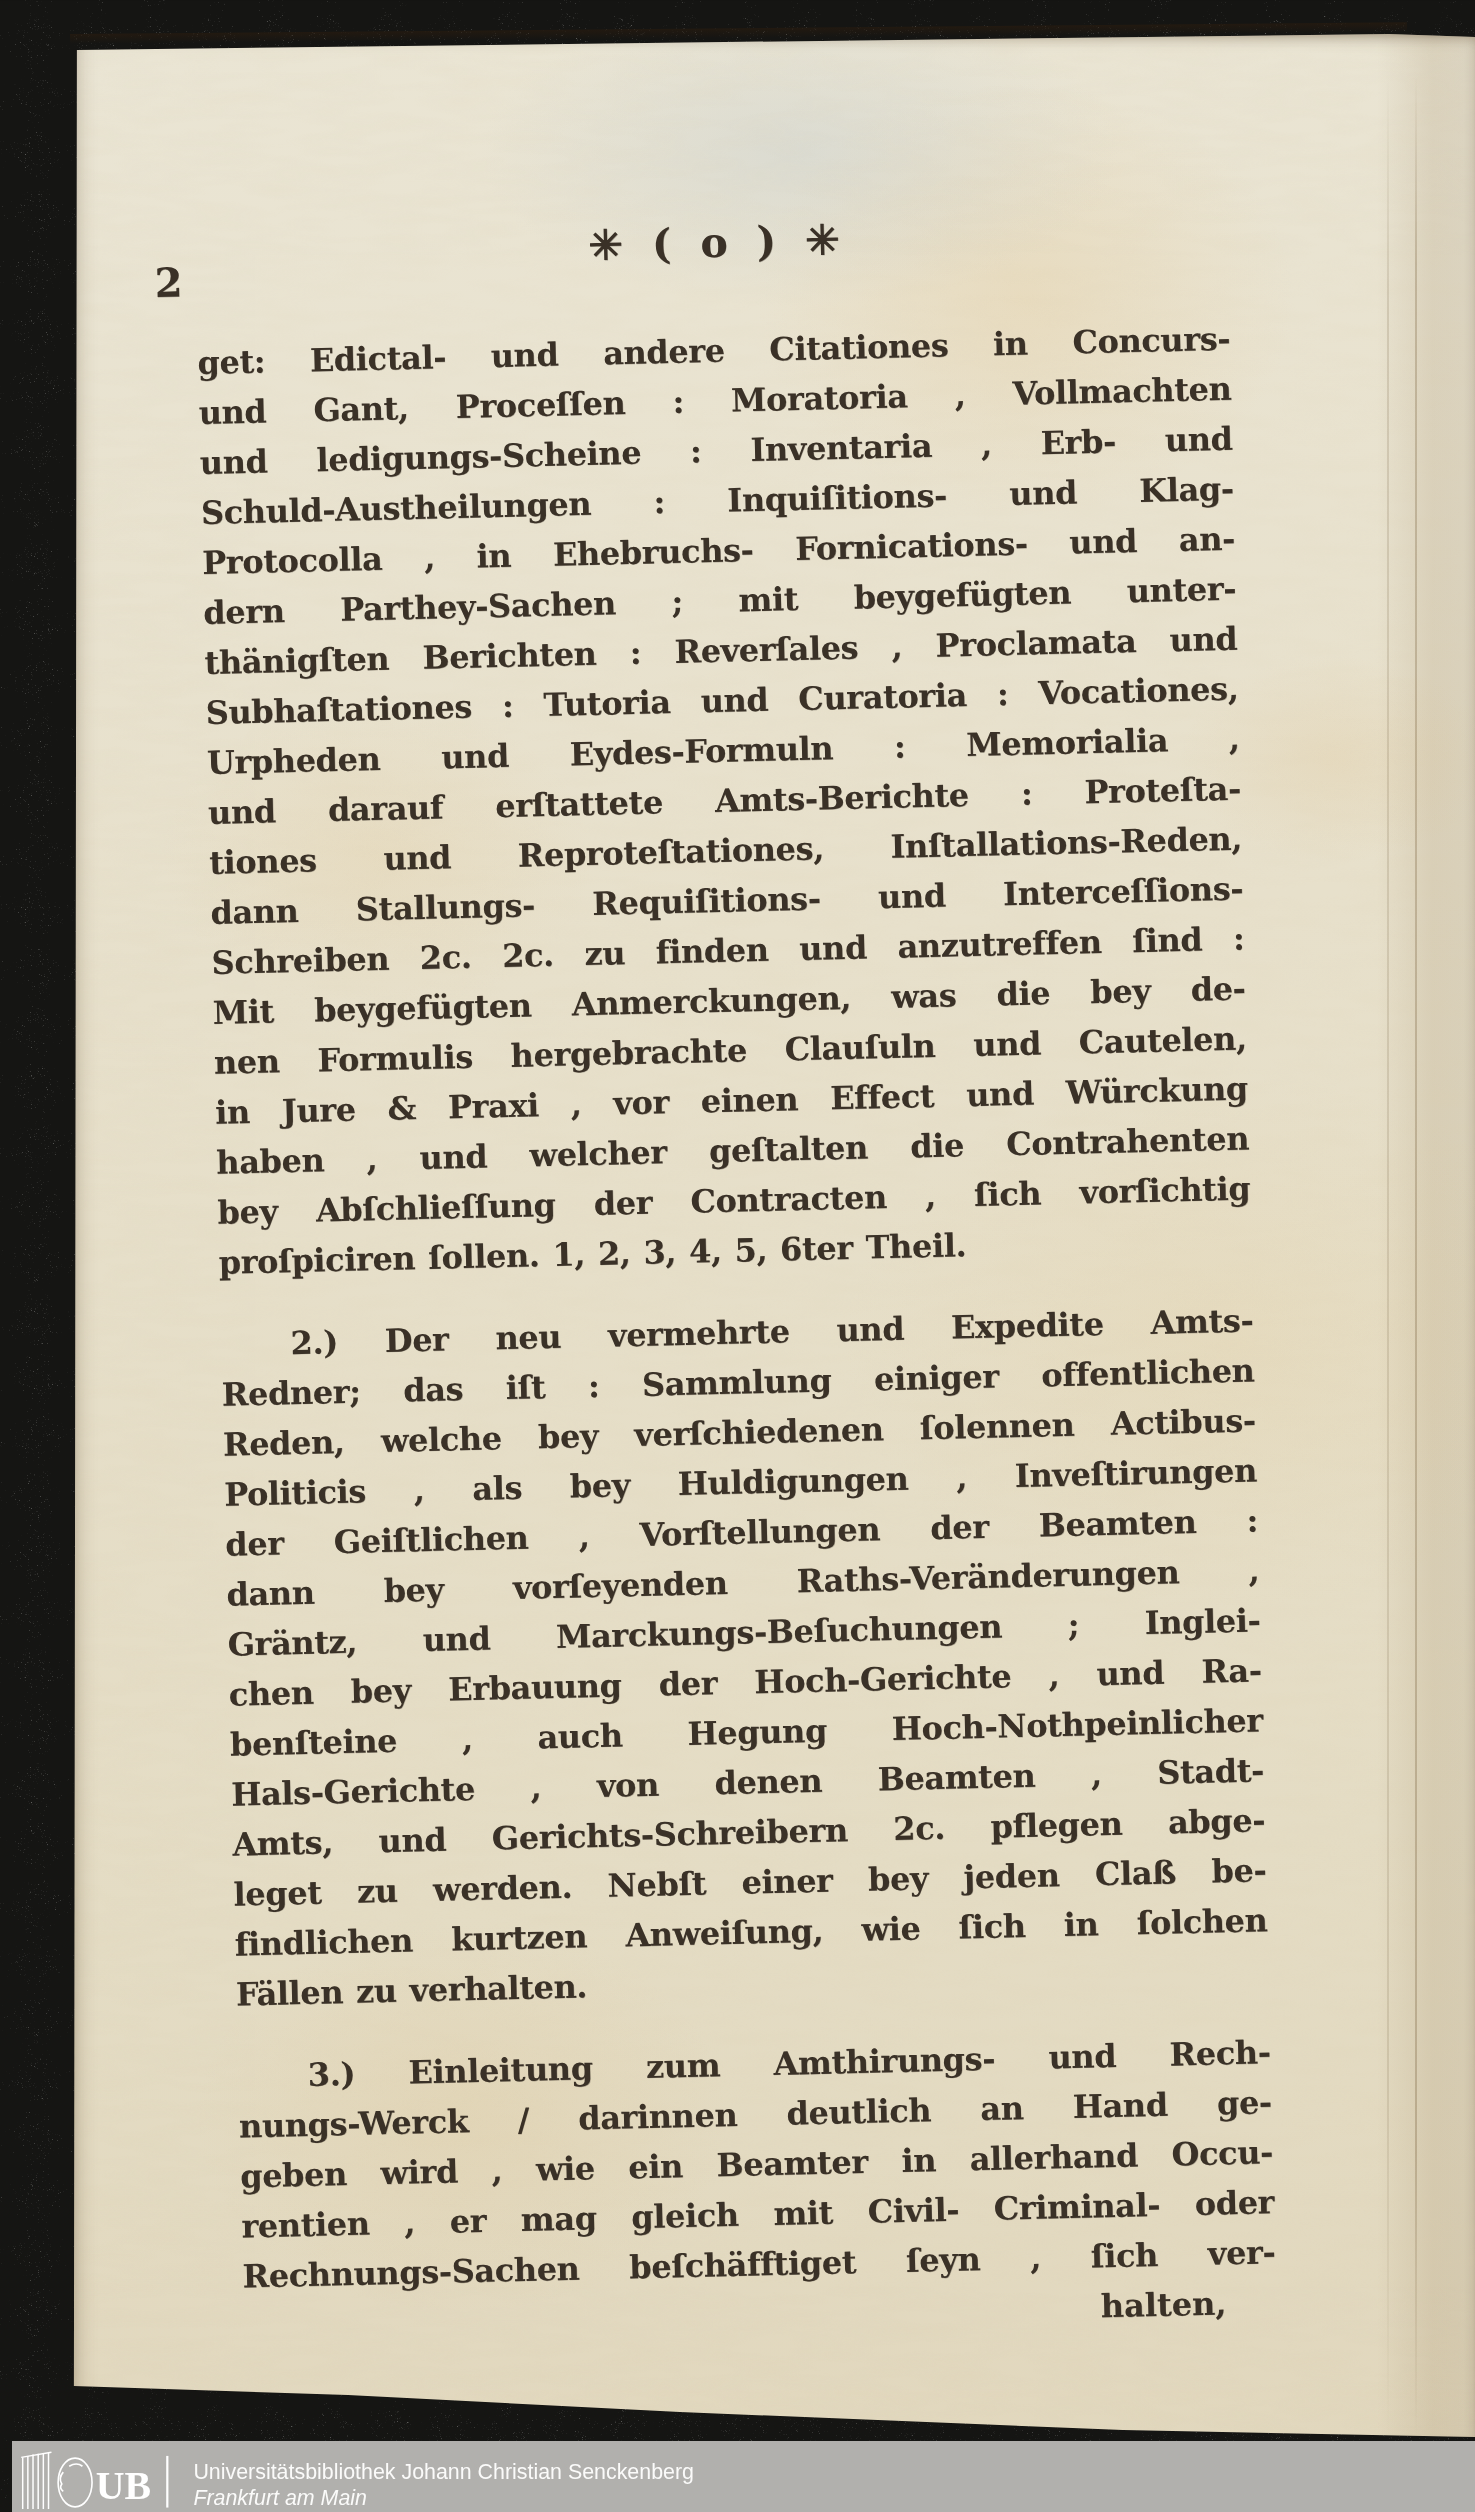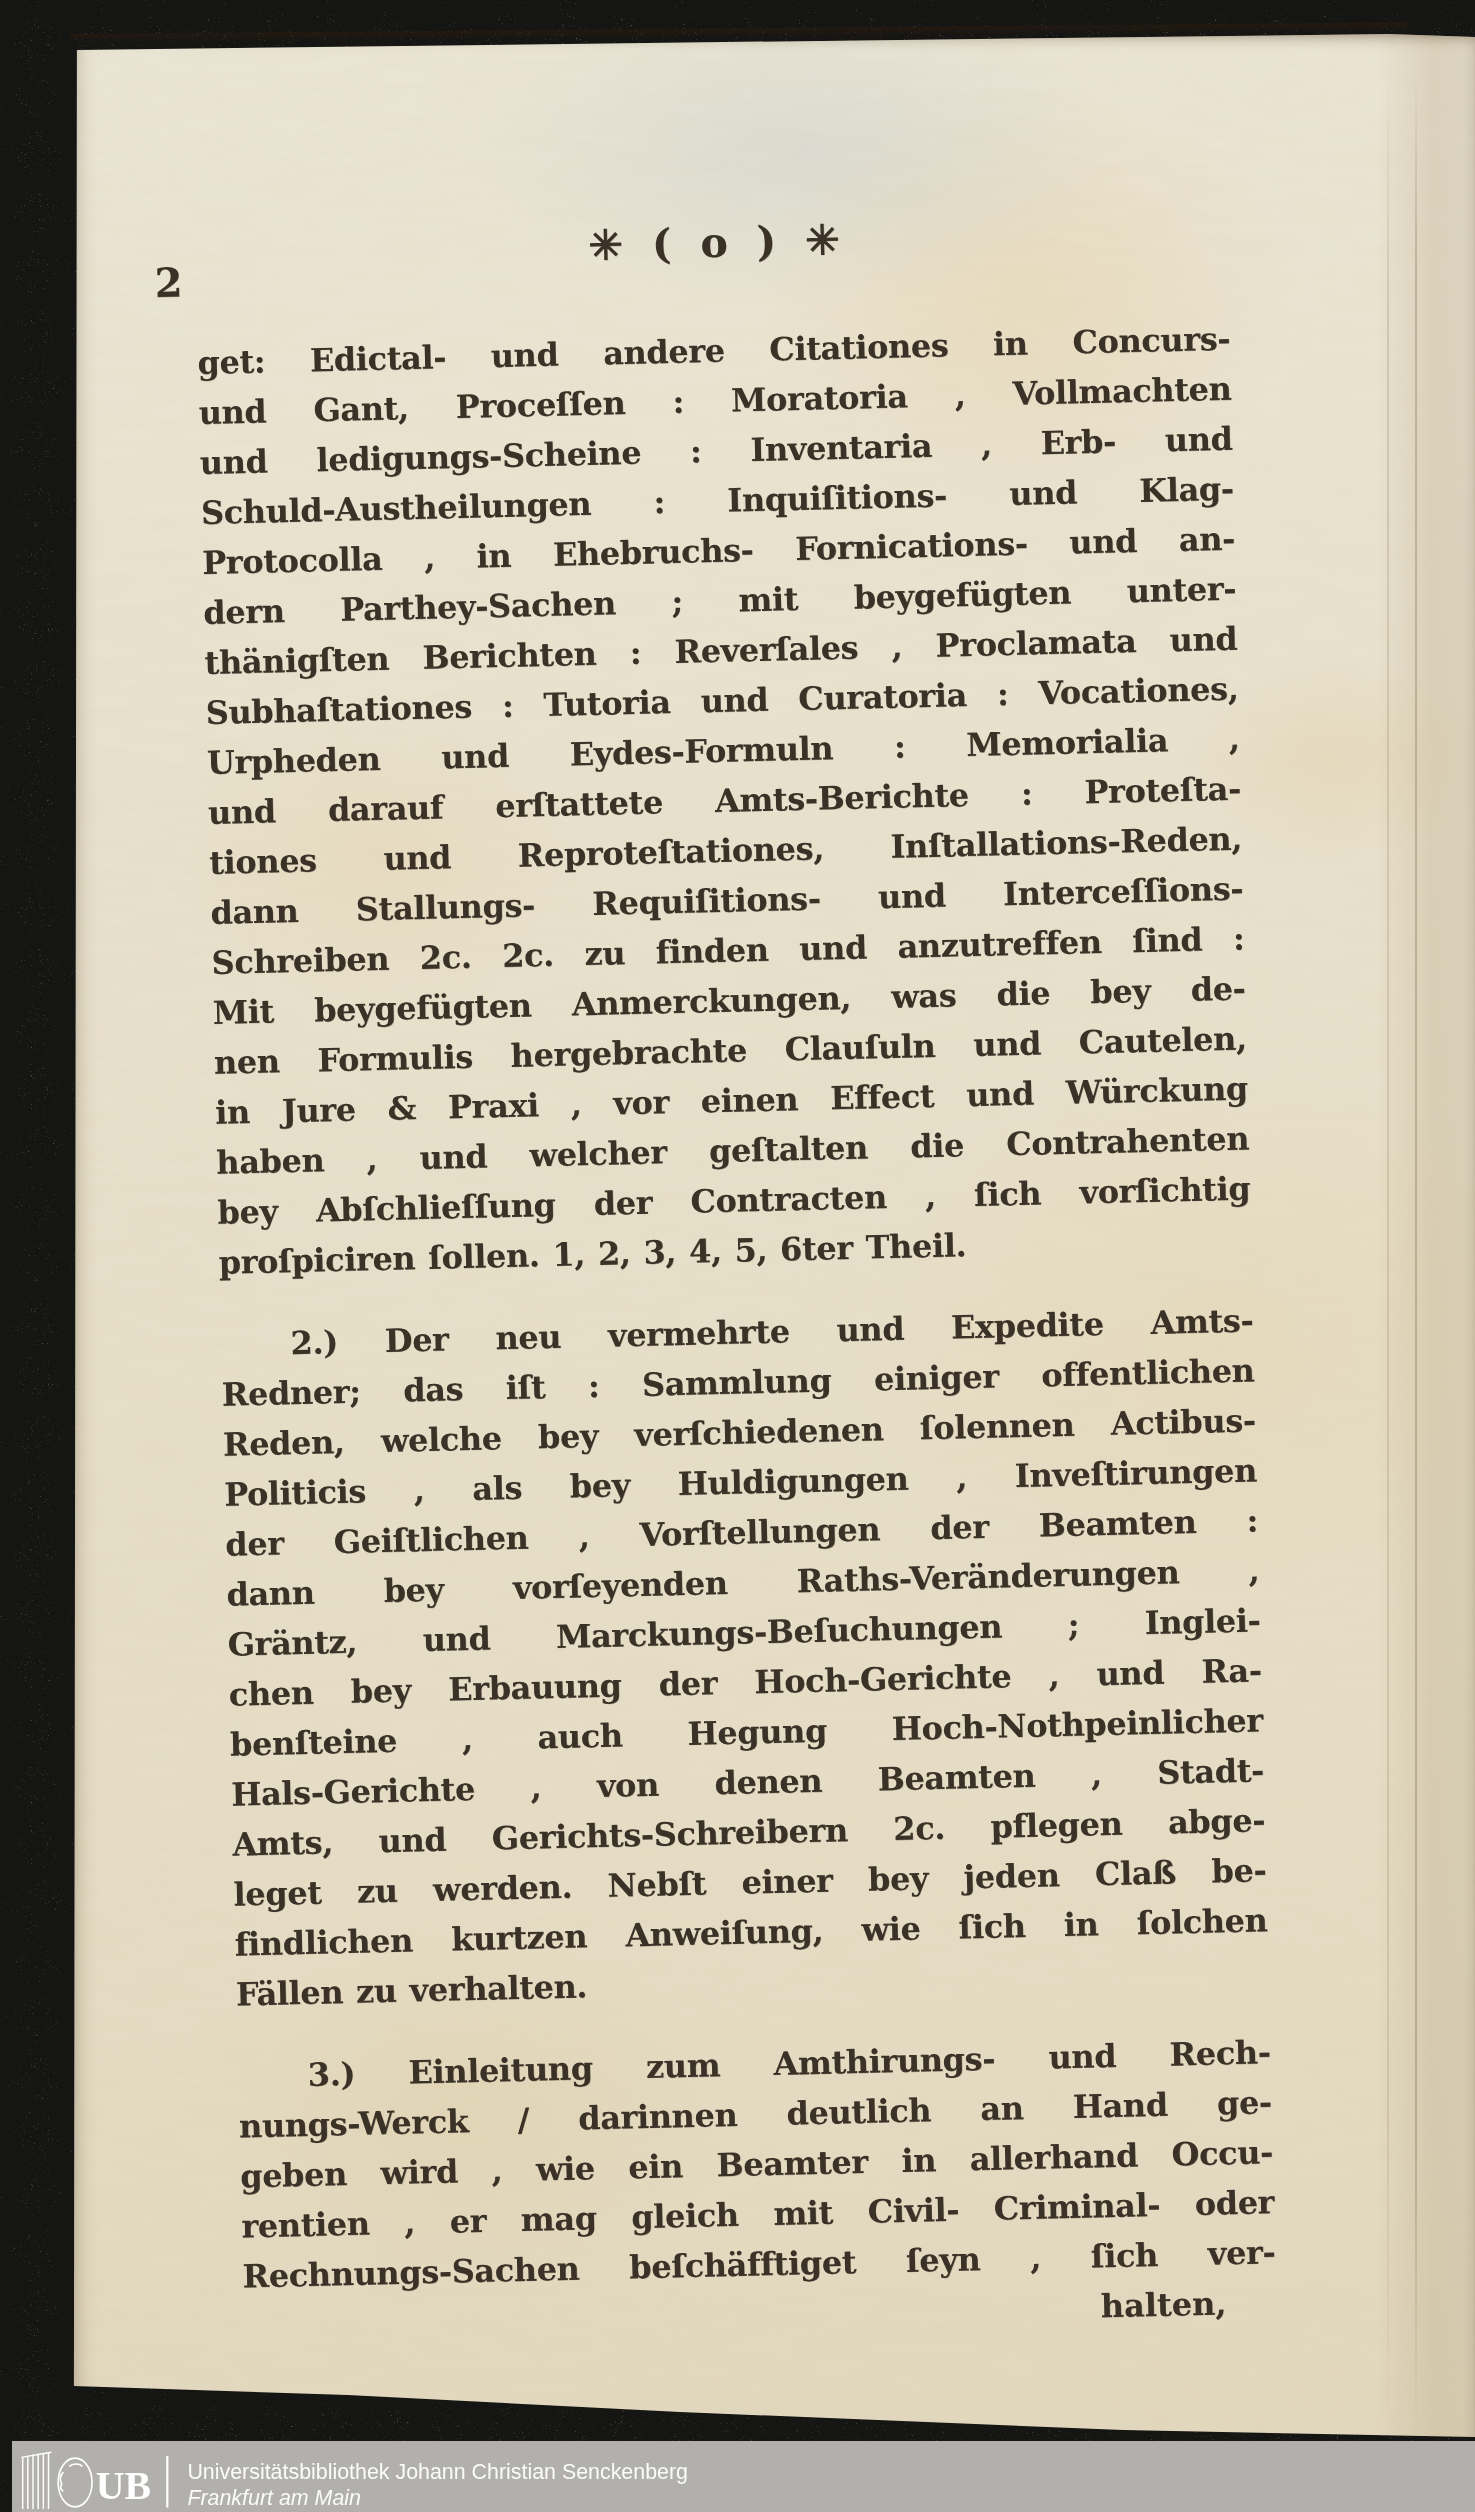--- a/index.html
+++ b/index.html
@@ -68,21 +68,21 @@
     text-align:right;padding-right:50px;
     text-shadow:0.4px 0.4px 0 rgba(58,49,39,0.35);
   }
   
   .footer-bar{
     position:absolute;left:12px;bottom:0;width:1475px;height:71px;z-index:5;
     background:#b1b0ad;display:flex;align-items:flex-end;padding-left:7.4px;box-sizing:border-box;
     font-family:"Liberation Sans", sans-serif;
   }
   .footer-logo{display:flex;align-items:center;flex:0 0 auto;}
-  .footer-text{margin-left:16px;color:#fbfbfa;}
+  .footer-text{margin-left:22px;color:#fbfbfa;}
   .footer-line1{font-size:21.4px;line-height:26.6px;}
   .footer-line2{font-size:21.4px;line-height:26.6px;font-style:italic;}
 </style>
 </head>
 <body>
 
 <svg class="bg-noise" width="1475" height="2512" aria-hidden="true" viewBox="0 0 2000 3406">
   <defs>
     <filter id="grain" x="0" y="0" width="100%" height="100%">
       <feTurbulence type="turbulence" baseFrequency="0.75" numOctaves="3" seed="11" stitchTiles="stitch"></feTurbulence>

